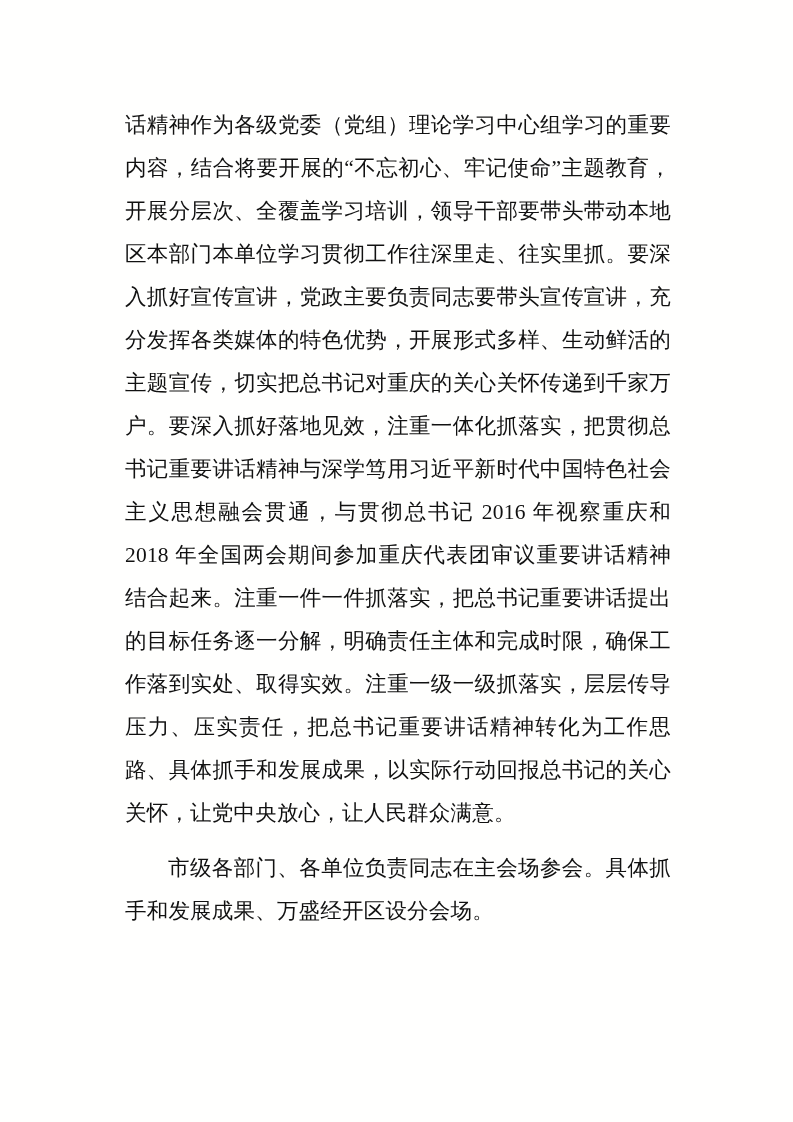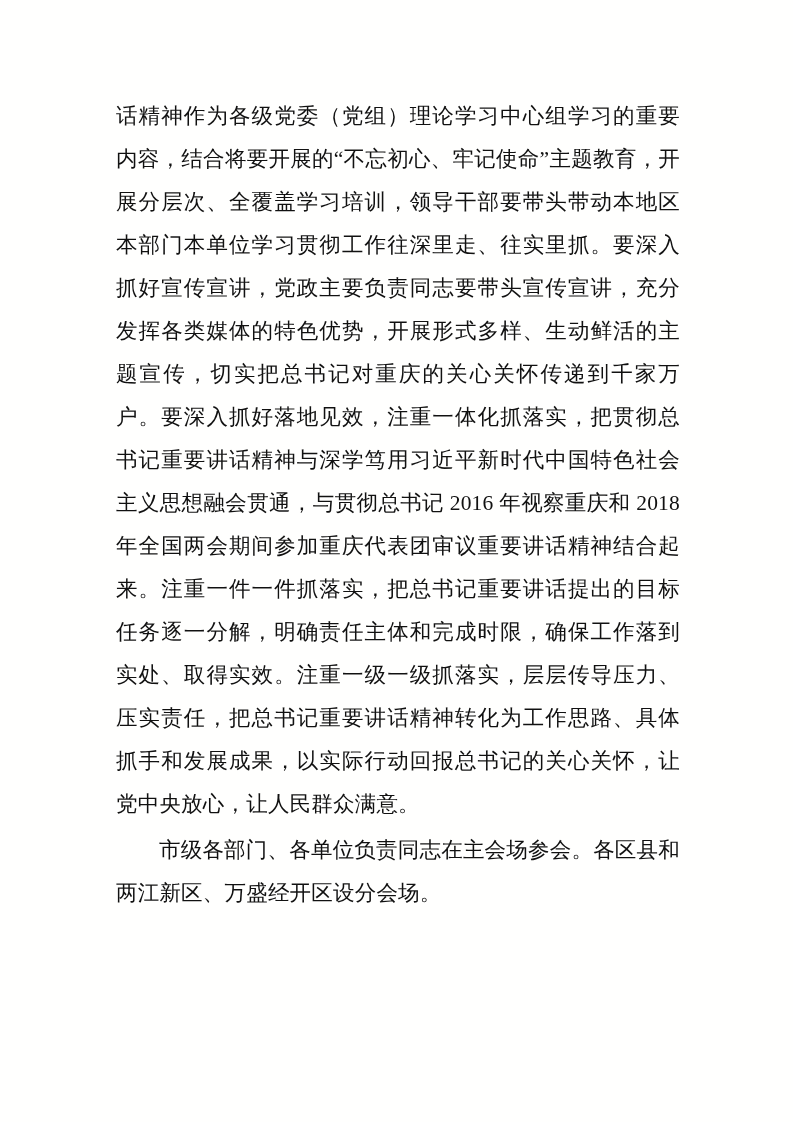--- a/index.html
+++ b/index.html
@@ -26,31 +26,31 @@
     left: 113px;
     top: 92px;
     width: 570px;
   }
   .para {
     font-size: 21.5px;
     line-height: 43px;
     text-align: justify;
     text-justify: inter-ideograph;
     letter-spacing: 0.2px;
-    margin: 3px;
+    margin: 12px;
     color: #111111;
   }
   .para + .para {
     margin-top: 0;
   }
   .indent {
     text-indent: 43px;
   }
 </style>
 </head>
 <body>
 
 <div class="page">
   <div class="content">
     <p class="para">话精神作为各级党委（党组）理论学习中心组学习的重要内容，结合将要开展的“不忘初心、牢记使命”主题教育，开展分层次、全覆盖学习培训，领导干部要带头带动本地区本部门本单位学习贯彻工作往深里走、往实里抓。要深入抓好宣传宣讲，党政主要负责同志要带头宣传宣讲，充分发挥各类媒体的特色优势，开展形式多样、生动鲜活的主题宣传，切实把总书记对重庆的关心关怀传递到千家万户。要深入抓好落地见效，注重一体化抓落实，把贯彻总书记重要讲话精神与深学笃用习近平新时代中国特色社会主义思想融会贯通，与贯彻总书记 2016 年视察重庆和 2018 年全国两会期间参加重庆代表团审议重要讲话精神结合起来。注重一件一件抓落实，把总书记重要讲话提出的目标任务逐一分解，明确责任主体和完成时限，确保工作落到实处、取得实效。注重一级一级抓落实，层层传导压力、压实责任，把总书记重要讲话精神转化为工作思路、具体抓手和发展成果，以实际行动回报总书记的关心关怀，让党中央放心，让人民群众满意。</p>
-    <p class="para indent">市级各部门、各单位负责同志在主会场参会。各区县和两江新区、万盛经开区设分会场。</p>
+    <p class="para indent">市级各部门、各单位负责同志在主会场参会。具体抓手和发展成果、万盛经开区设分会场。</p>
   </div>
 </div>
 
 </body></html>

